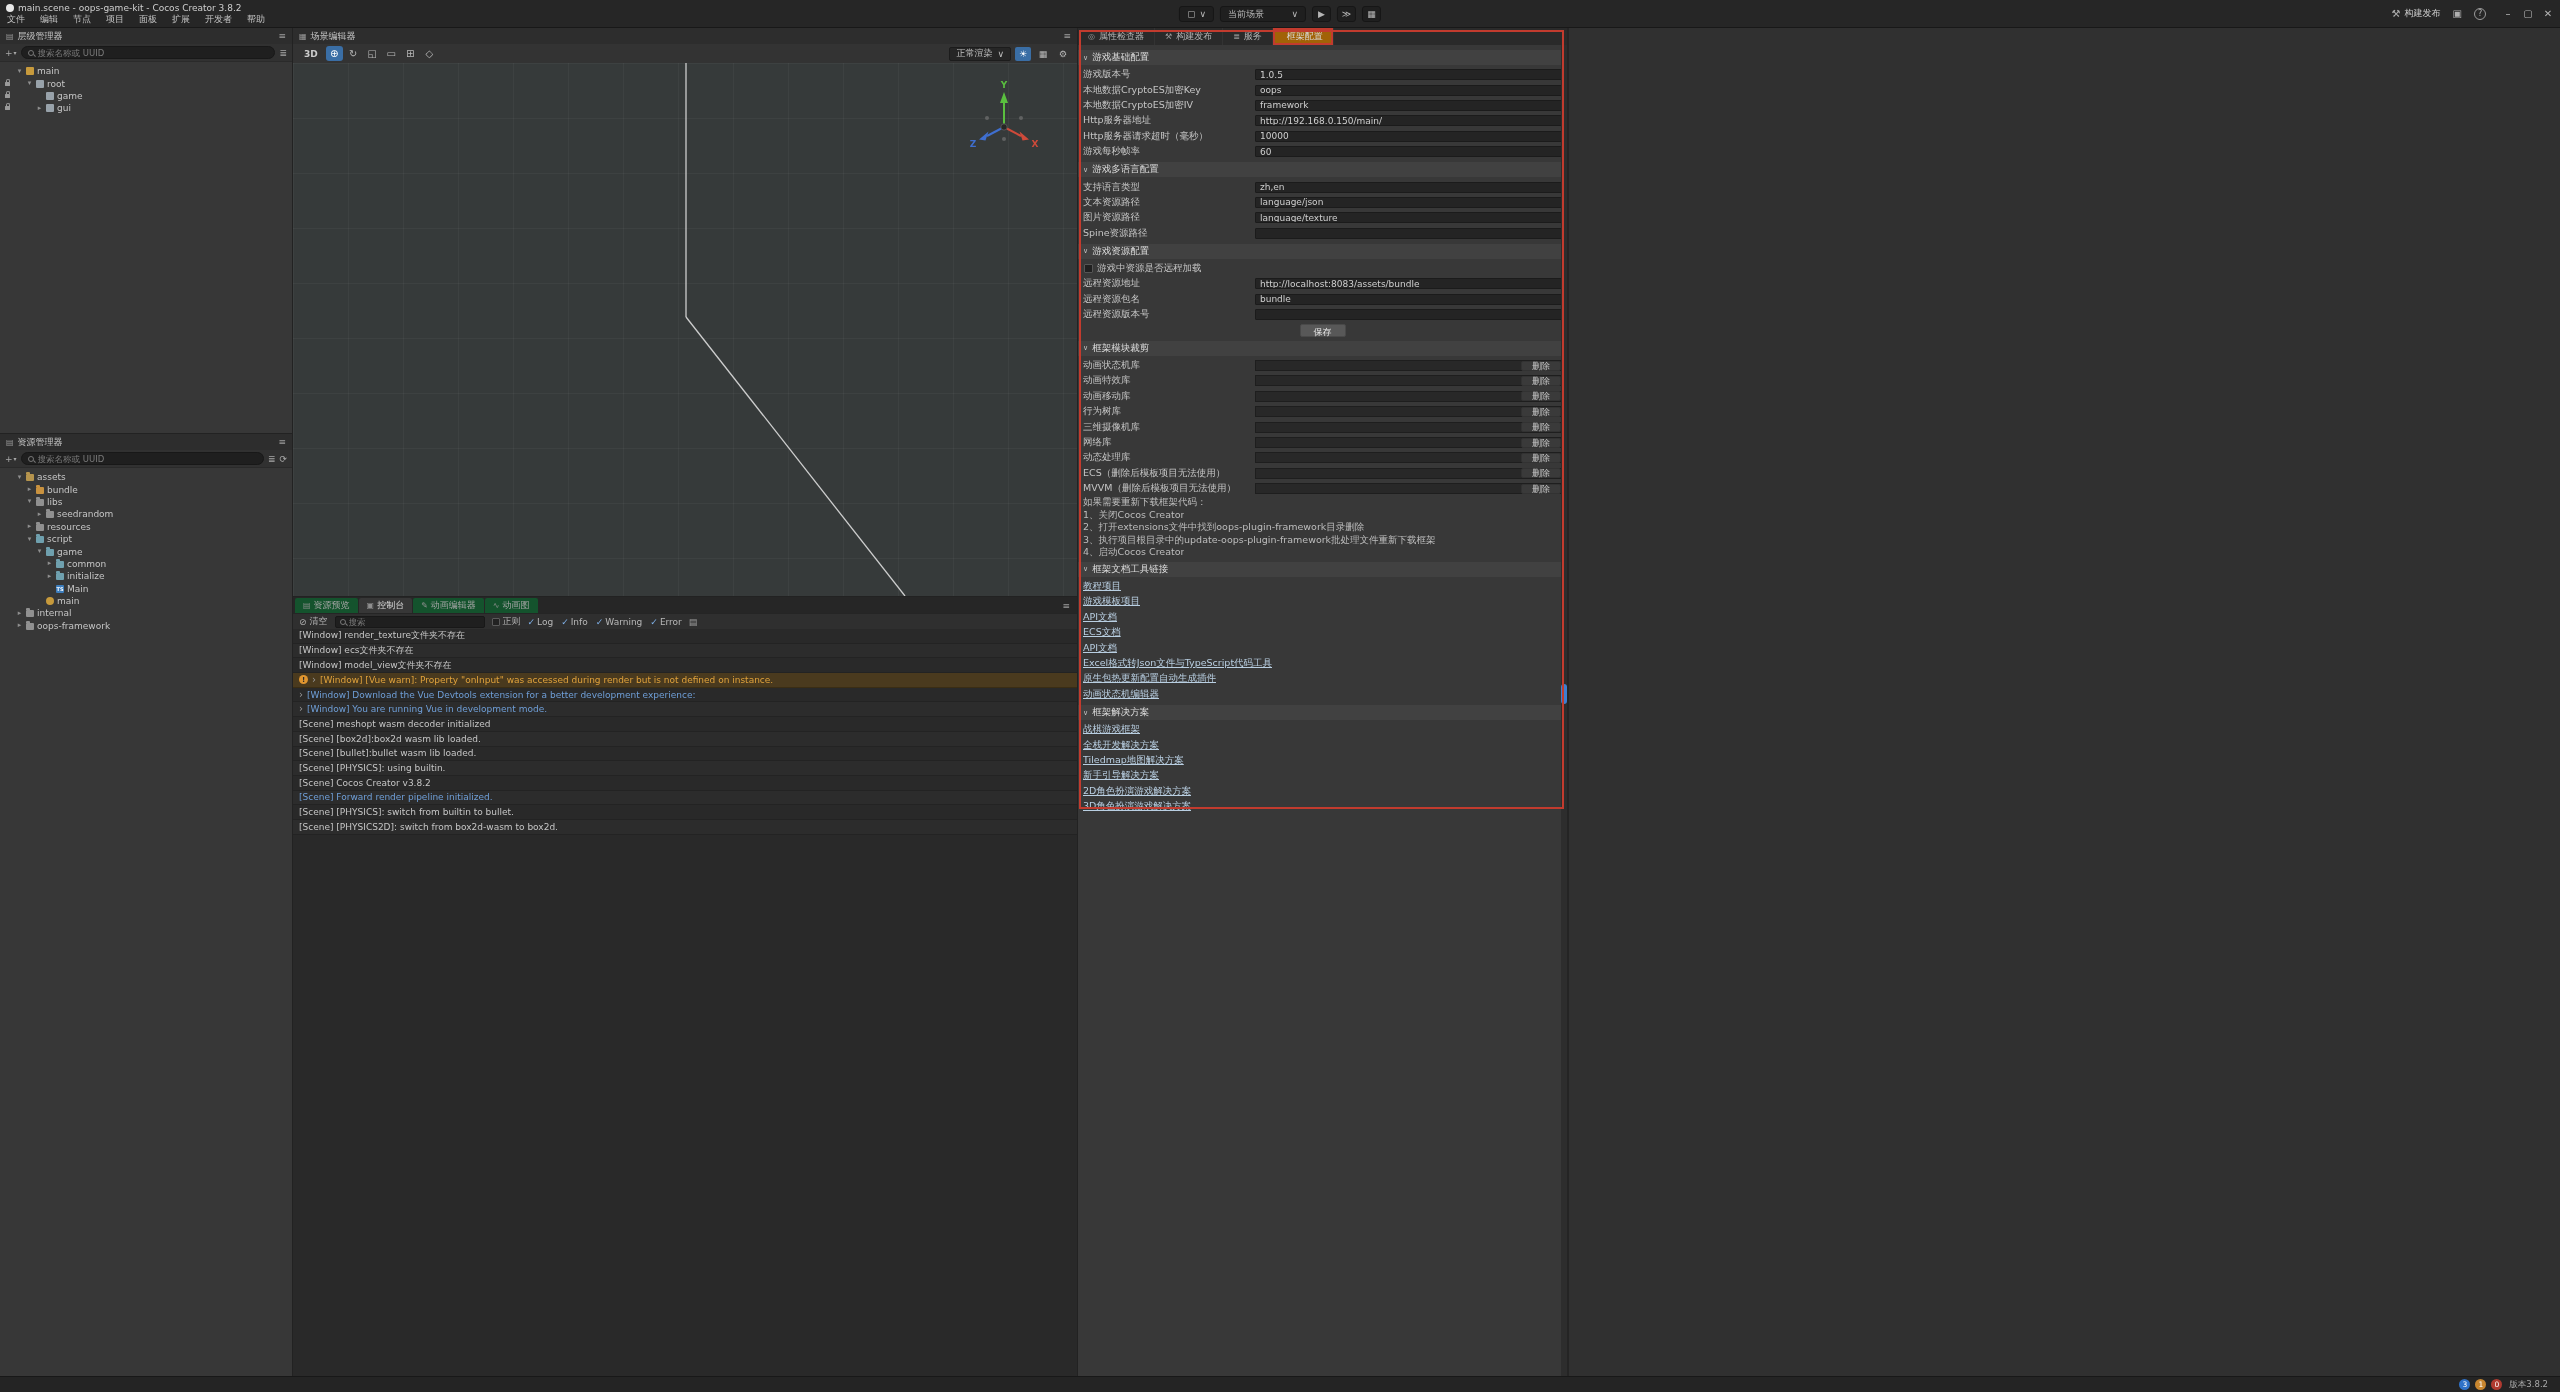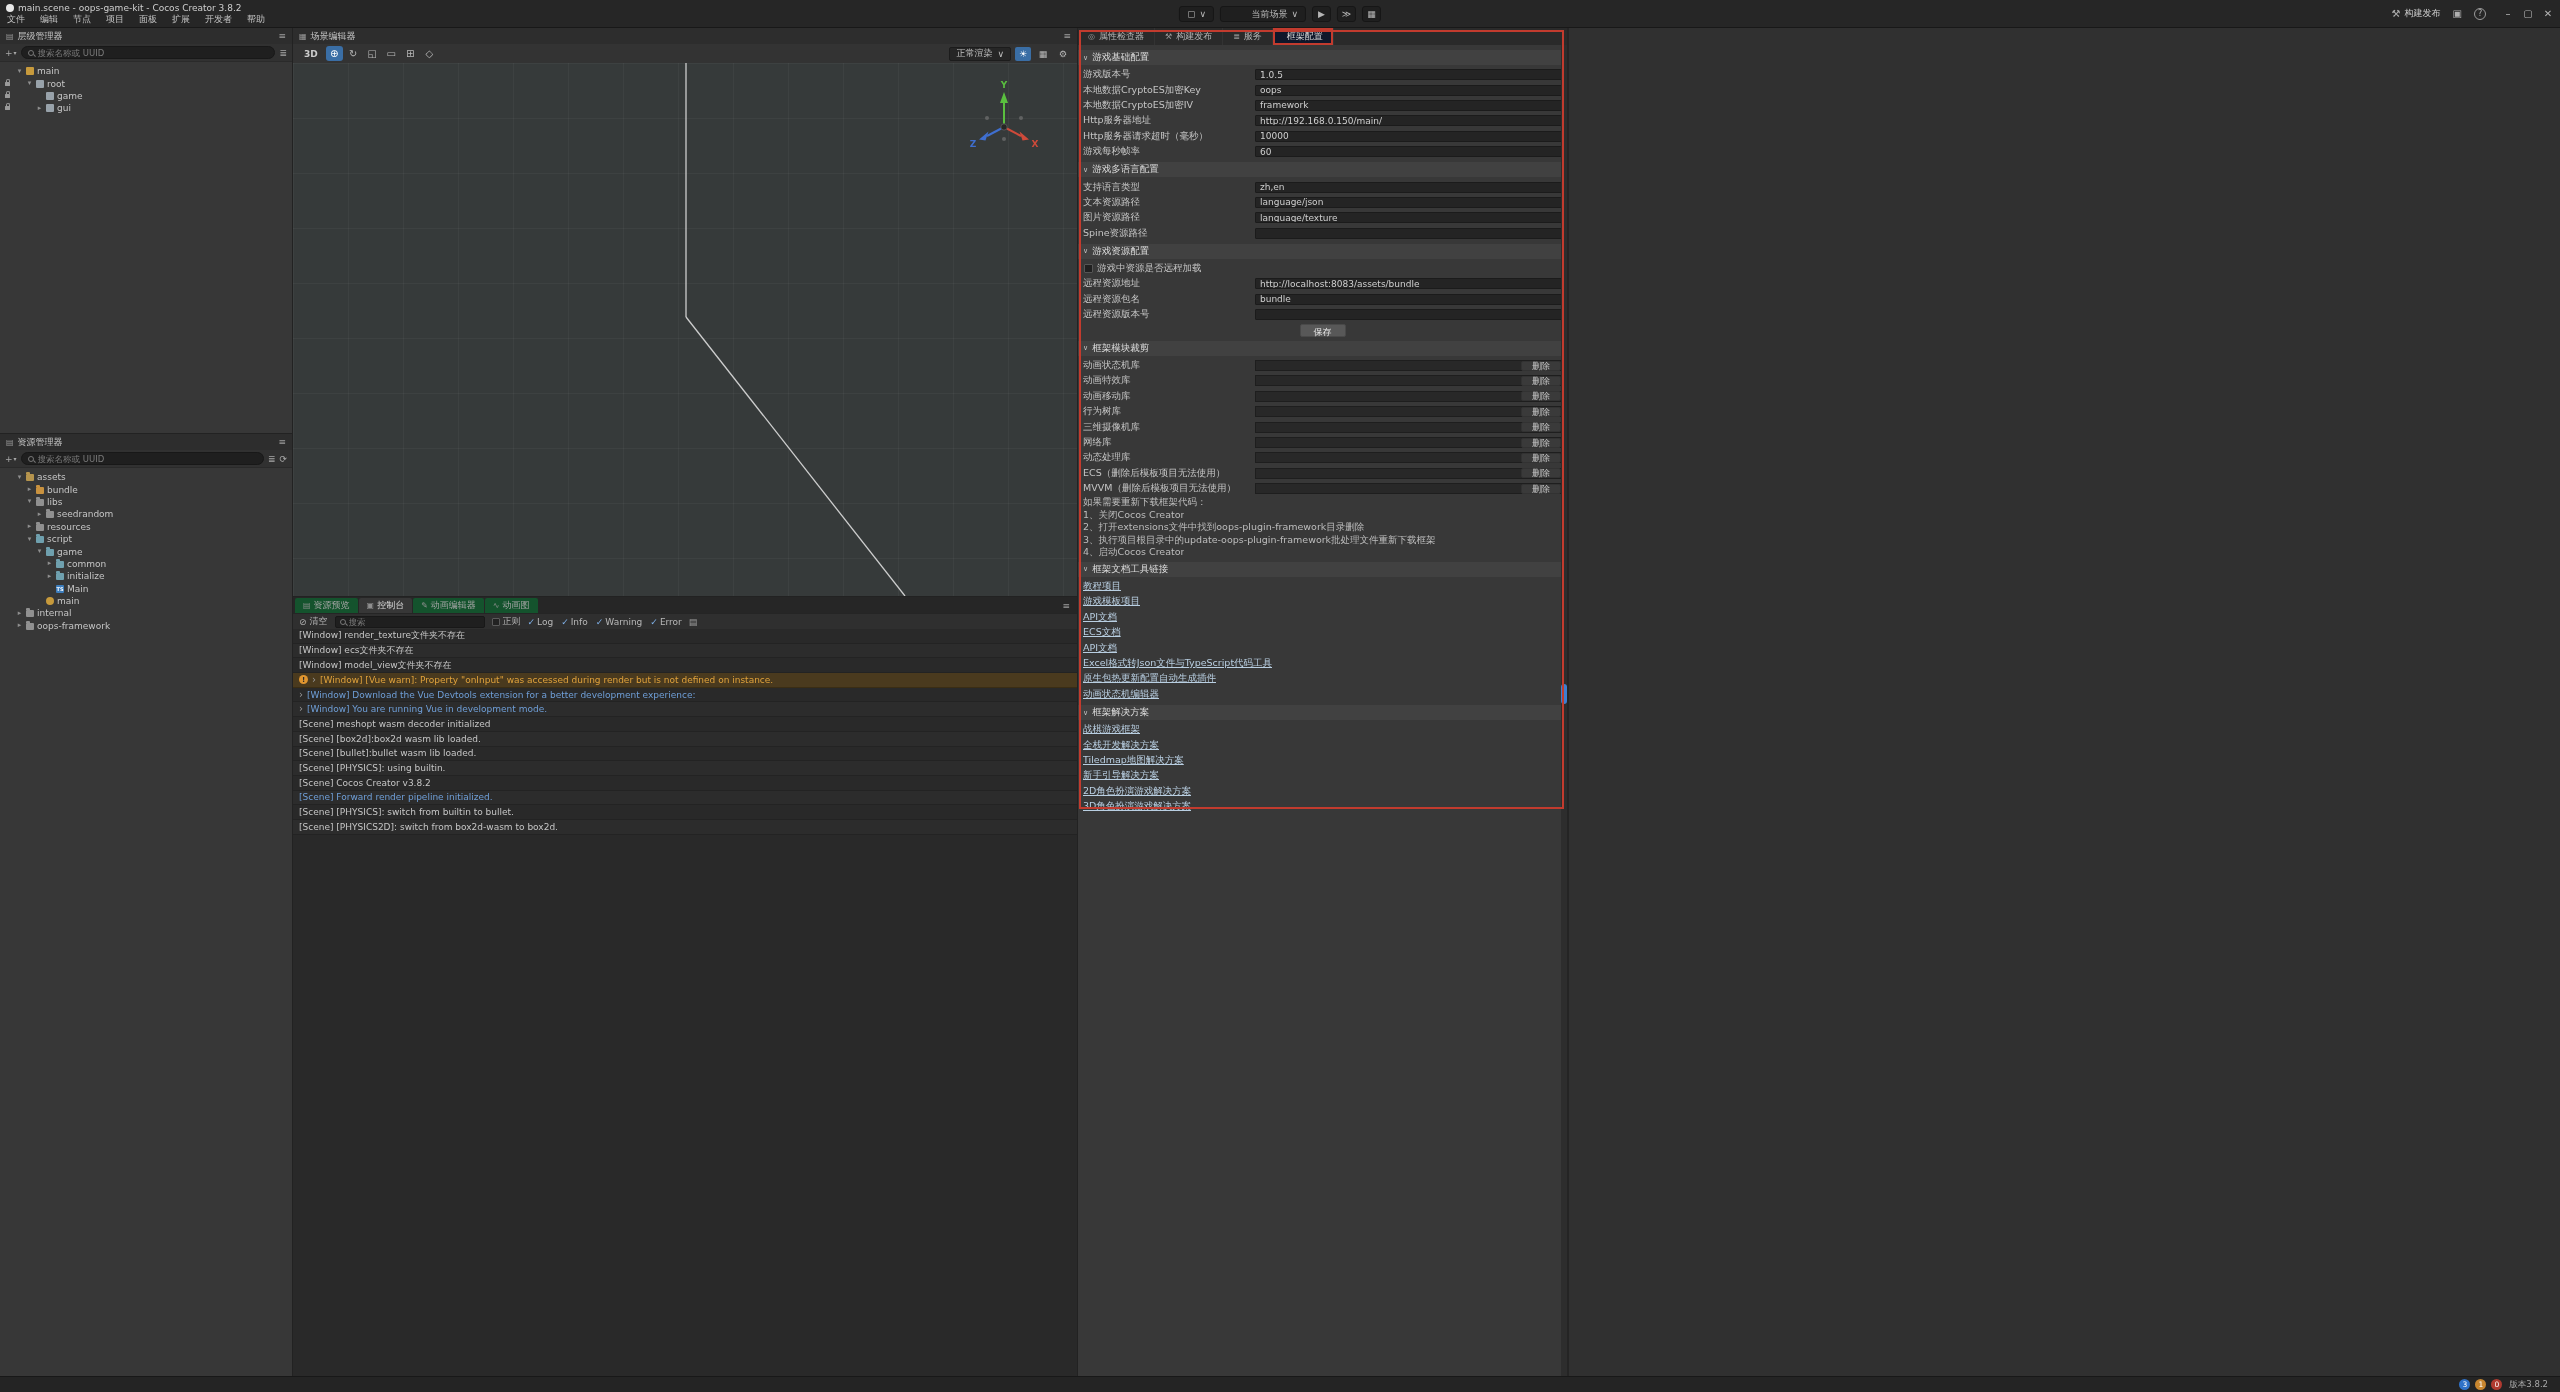--- a/index.html
+++ b/index.html
@@ -9,21 +9,21 @@
 
   
   .titlebar{position:absolute;top:0;left:0;right:0;height:28px;background:#262626;border-bottom:1px solid #181818;display:flex}
   .tb-left{display:flex;flex-direction:column;justify-content:space-between;padding:3px 0 3px 6px}
   .tb-title-row{display:flex;align-items:center;gap:4px;color:#cfcfcf}
   .app-logo{width:8px;height:8px;background:#e8e8e8;border-radius:50%}
   .menubar{display:flex;gap:15px;color:#c2c2c2;padding-left:1px}
   .menu-item{cursor:default}
   .tb-center{position:absolute;left:50%;top:0;height:28px;transform:translateX(-50%);display:flex;align-items:center;gap:6px}
   .device-btn,.scene-select{display:flex;align-items:center;gap:4px;background:#1f1f1f;border:1px solid #161616;border-radius:3px;height:16px;padding:0 7px;color:#bbb}
-  .scene-select{min-width:86px;justify-content:flex-end}
+  .scene-select{min-width:86px;justify-content:space-between}
   .tb-icon-btn{width:19px;height:16px;background:#1f1f1f;border:1px solid #161616;border-radius:3px;display:flex;align-items:center;justify-content:center;color:#b5b5b5;font-size:9px}
   .tb-right{margin-left:auto;display:flex;align-items:center;gap:12px;padding-right:2px}
   .build-btn{display:flex;gap:4px;align-items:center;color:#cfcfcf}
   .tb-mini-icon{color:#b0b0b0;font-size:10px}
   .help-circle{width:12px;height:12px;border:1px solid #9a9a9a;border-radius:50%;display:flex;align-items:center;justify-content:center;color:#b0b0b0;font-size:8px}
   .winctl{display:flex}
   .winctl span{width:20px;height:28px;display:flex;align-items:center;justify-content:center;color:#b5b5b5;font-size:10px}
 
   
   .statusbar{position:absolute;left:0;right:0;bottom:0;height:16px;background:#242424;border-top:1px solid #181818;display:flex;align-items:center;justify-content:flex-end;gap:7px;padding:0 12px;font-size:8.5px;color:#a8a8a8}
@@ -121,21 +121,21 @@
   .lrow.t-link .log-text{color:#6f9fd8;}
   .lrow.t-info .log-text{color:#6f9fd8}
   .warn-badge{display:none;width:9px;height:9px;border-radius:50%;background:#e0952f;color:#2a2a2a;font-size:7px;align-items:center;justify-content:center;font-weight:bold;flex:none}
   .lrow.t-warn .warn-badge{display:flex}
   .log-expander{color:#9a9a9a;font-size:10px;line-height:1}
 
   
   .inspector{width:490px;background:#383838;display:flex;flex-direction:column;position:relative;border-right:1px solid #242424;flex:none}
   .itabs{height:17px;background:#2a2a2a;display:flex;align-items:stretch;flex:none}
   .itab{display:flex;align-items:center;gap:4px;padding:0 10px;color:#b5b5b5;border-right:1px solid #333}
-  .itab.active-true{background:#0f172a;color:#d8d8d8;box-shadow:inset 0 0 0 2px #c23b2e}
+  .itab.active-true{background:#a16207;color:#d8d8d8;box-shadow:inset 0 0 0 2px #c23b2e}
   .itab-ic{font-size:8px;color:#9a9a9a}
   .ic-inspector::before{content:"◎"}
   .ic-build::before{content:"⚒"}
   .ic-service::before{content:"≣"}
   .icontent{flex:1;padding-top:2px;overflow:hidden}
   .irow{min-height:15.4px;display:flex;align-items:center;gap:4px;padding:0 5px;color:#c5c5c5;font-size:9.5px}
   .irow .sec-chev,.irow .cb,.irow .ifield,.irow .istrip,.irow .save-btn{display:none}
   .t-section{background:#414141;min-height:15px;height:15px;margin:3px 0 2px;color:#dedede}
   .t-section .sec-chev{display:inline;font-size:7px;color:#c0c0c0}
   .ilabel{width:168px;flex:none;overflow:hidden;white-space:nowrap}

